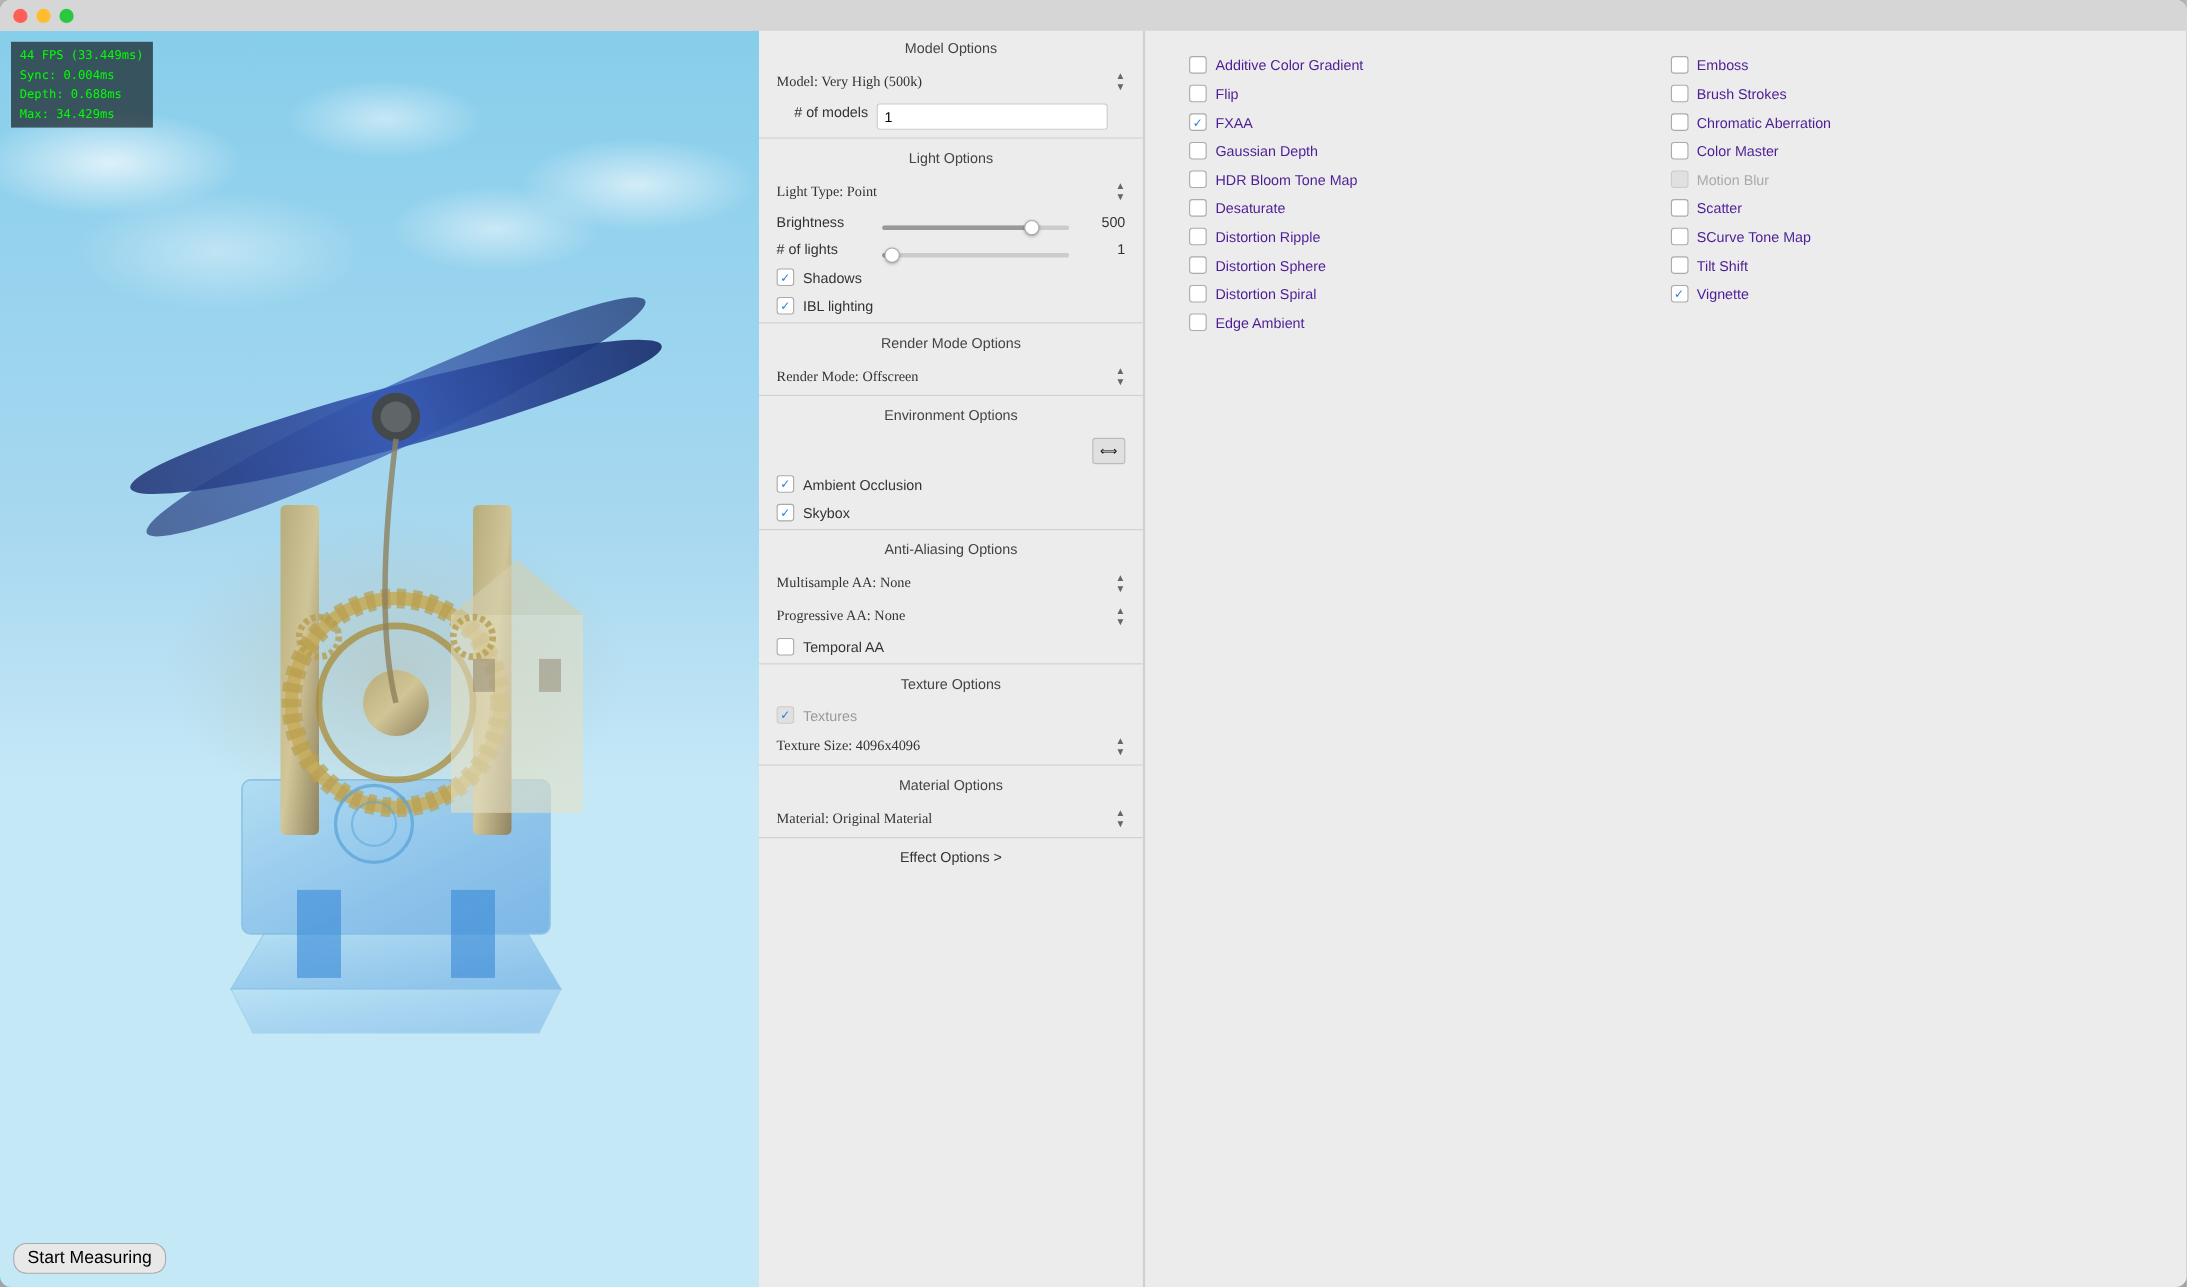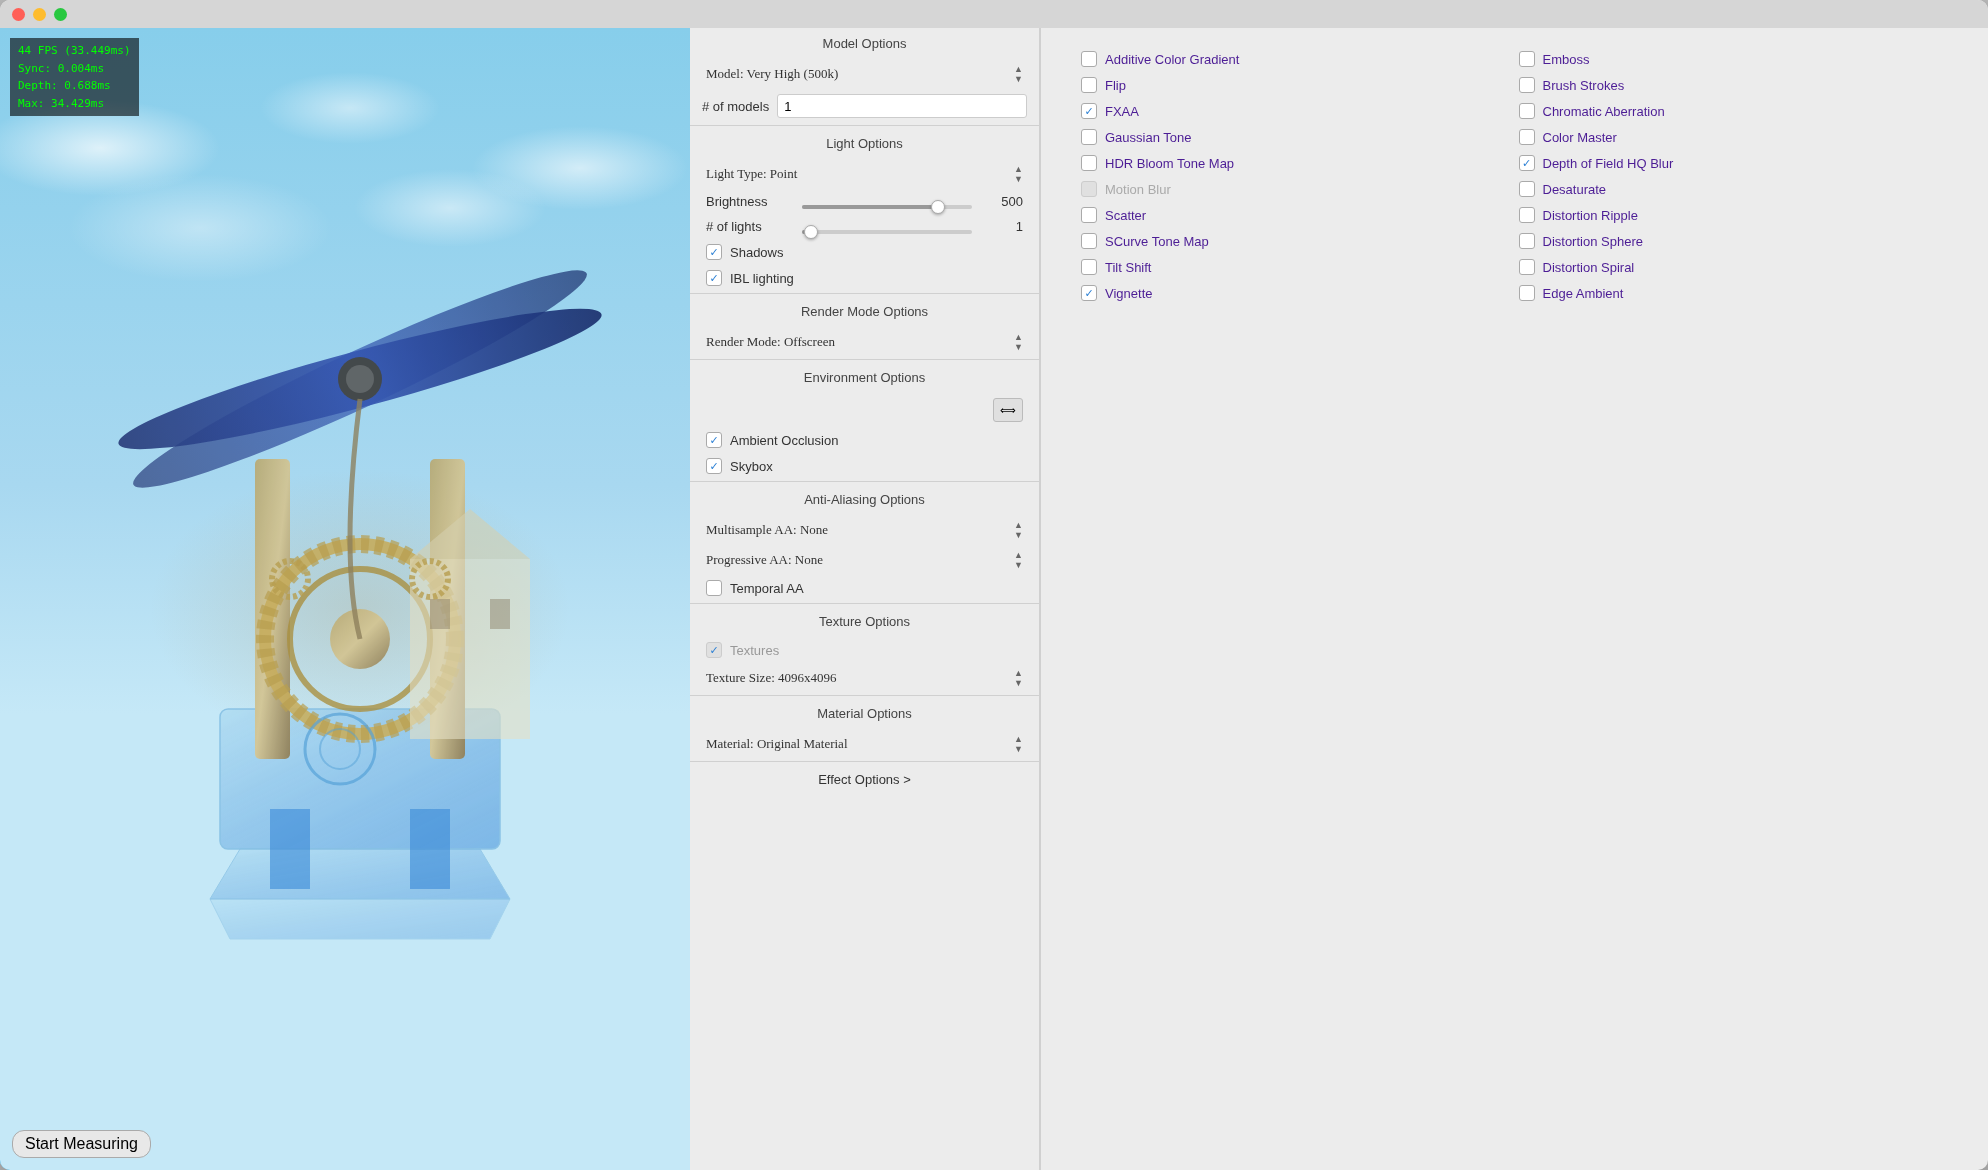--- a/index.html
+++ b/index.html
@@ -123,22 +123,22 @@
     }
     .section-header {
       text-align: center;
       font-size: 13px;
       color: #444;
       padding: 8px 0;
       font-weight: 400;
     }
     .option-row {
       display: flex;
-      align-items: center;
-      padding: 5px 12px;
+      align-items: flex-start;
+      padding: 5px 32px;
       gap: 8px;
     }
     .option-label {
       font-size: 13px;
       color: #333;
     }
     .dropdown-row {
       display: flex;
       align-items: center;
       justify-content: space-between;
@@ -508,33 +508,29 @@
             <div class="effect-item">
               <div class="checkbox checked"></div>
               <span class="effect-label">FXAA</span>
             </div>
             <div class="effect-item">
               <div class="checkbox"></div>
               <span class="effect-label">Chromatic Aberration</span>
             </div>
             <div class="effect-item">
               <div class="checkbox"></div>
-              <span class="effect-label">Gaussian Tone</span>
+              <span class="effect-label">Gaussian Depth</span>
             </div>
             <div class="effect-item">
               <div class="checkbox"></div>
               <span class="effect-label">Color Master</span>
             </div>
             <div class="effect-item">
               <div class="checkbox"></div>
               <span class="effect-label">HDR Bloom Tone Map</span>
-            </div>
-            <div class="effect-item">
-              <div class="checkbox checked"></div>
-              <span class="effect-label">Depth of Field HQ Blur</span>
             </div>
             <div class="effect-item">
               <div class="checkbox disabled"></div>
               <span class="effect-label disabled">Motion Blur</span>
             </div>
             <div class="effect-item">
               <div class="checkbox"></div>
               <span class="effect-label">Desaturate</span>
             </div>
             <div class="effect-item">

